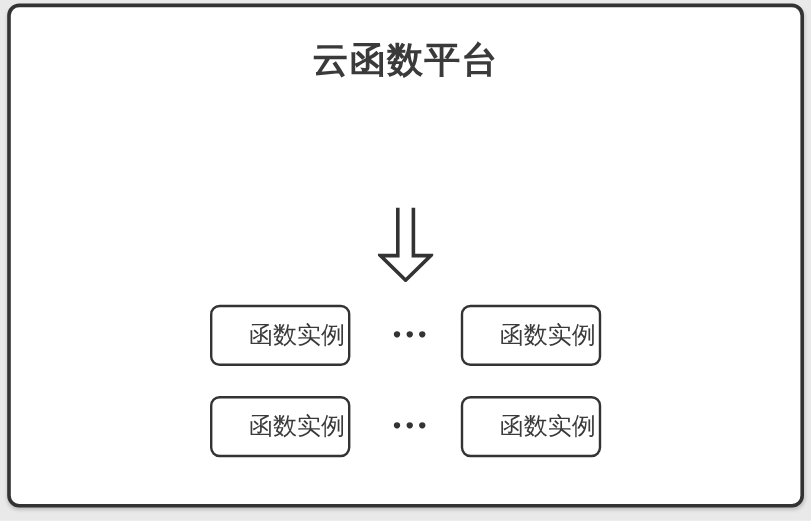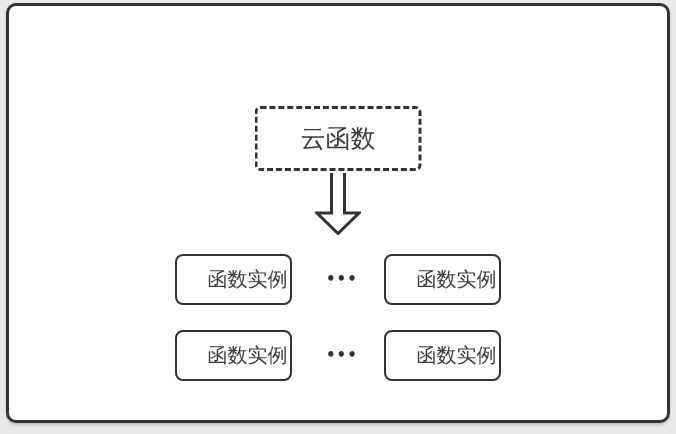--- a/index.html
+++ b/index.html
@@ -102,22 +102,22 @@
     bottom: 6px;
     font-size: 14px;
     color: var(--watermark, #c4c4c4);
   }
 </style>
 </head>
 <body>
 
 <div class="card">
 
+  <div class="title">云函数平台</div>
 
-  <div class="cloud-box">云函数</div>
 
   <svg class="arrow" width="46" height="62" viewBox="0 0 46 62" xmlns="http://www.w3.org/2000/svg">
     <path d="M 16.5 0 L 16.5 40 L 2 40 L 23 60.5 L 44 40 L 29.5 40 L 29.5 0" fill="#ffffff" stroke="#333333" stroke-width="3" stroke-linejoin="miter"></path>
   </svg>
 
   <div class="row row-1">
     <div class="inst">函数实例</div>
     <div class="dots">•••</div>
     <div class="inst">函数实例</div>
   </div>

